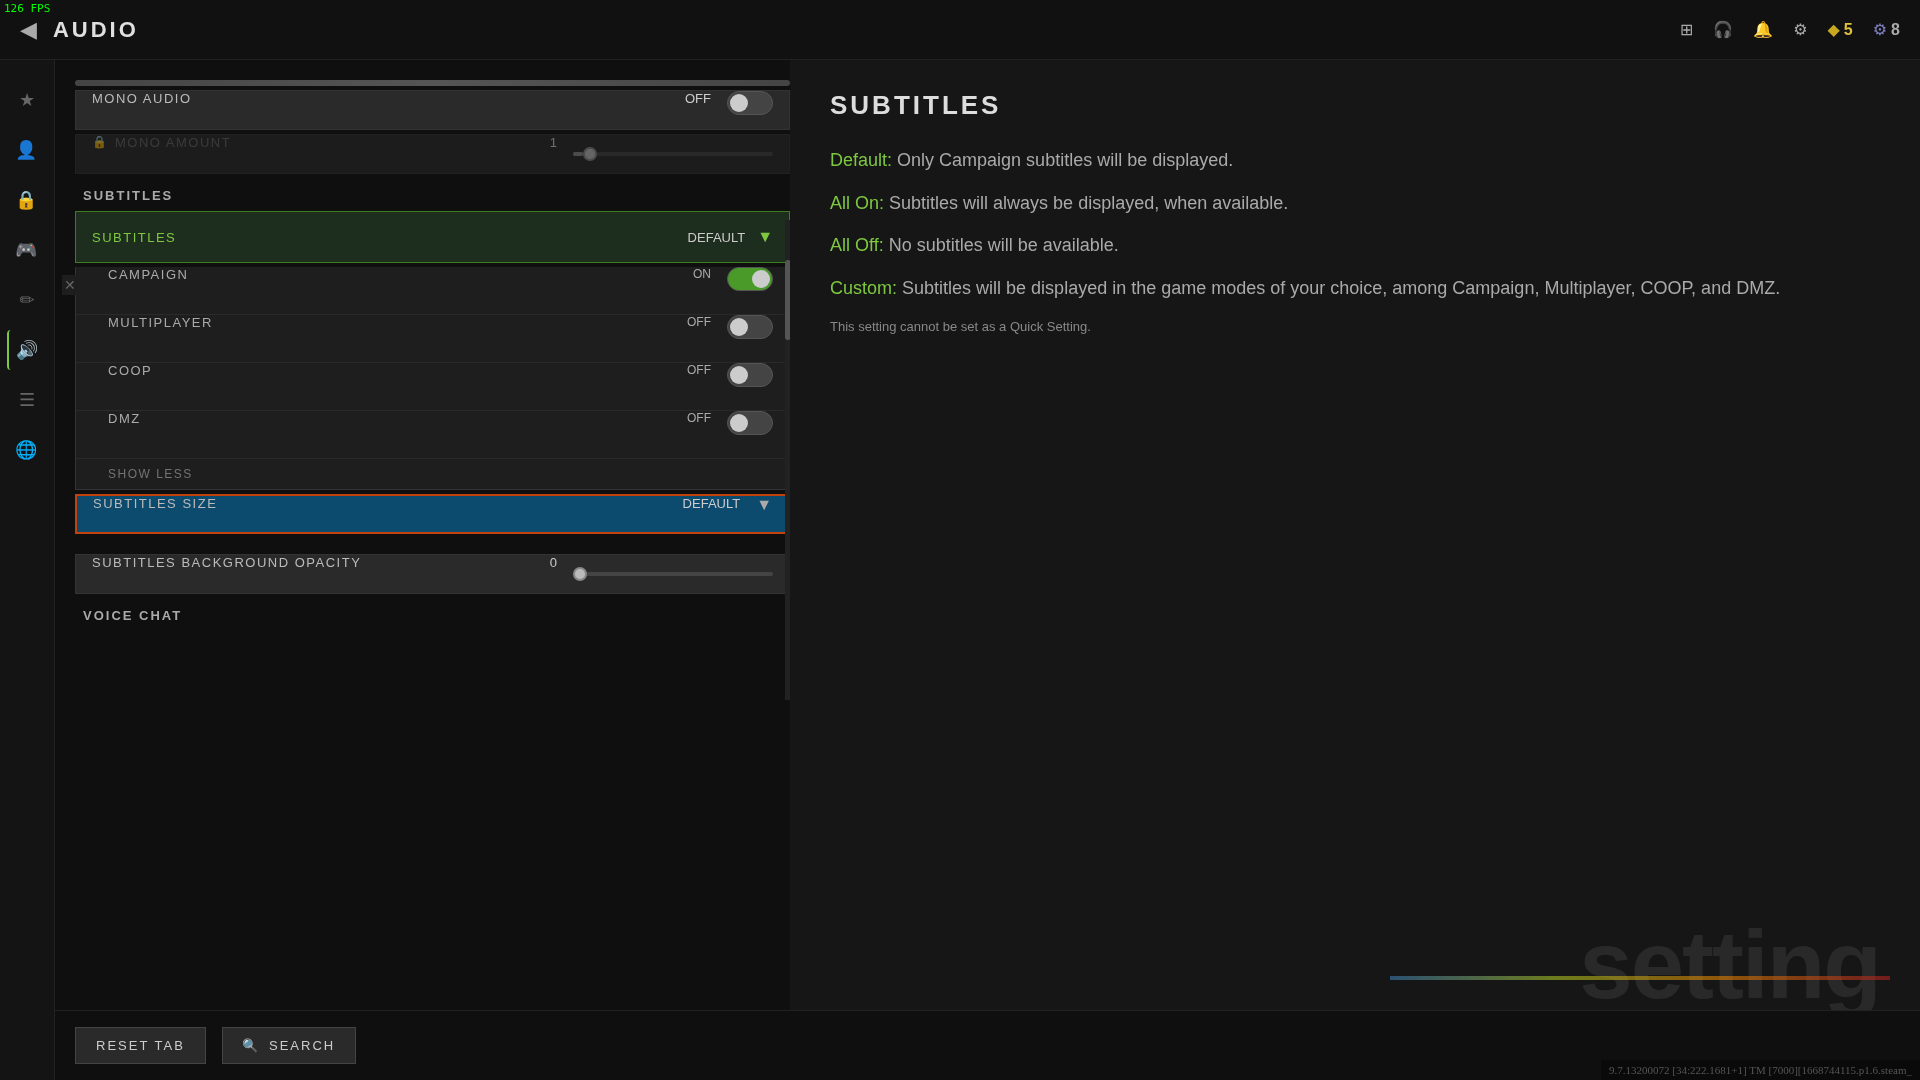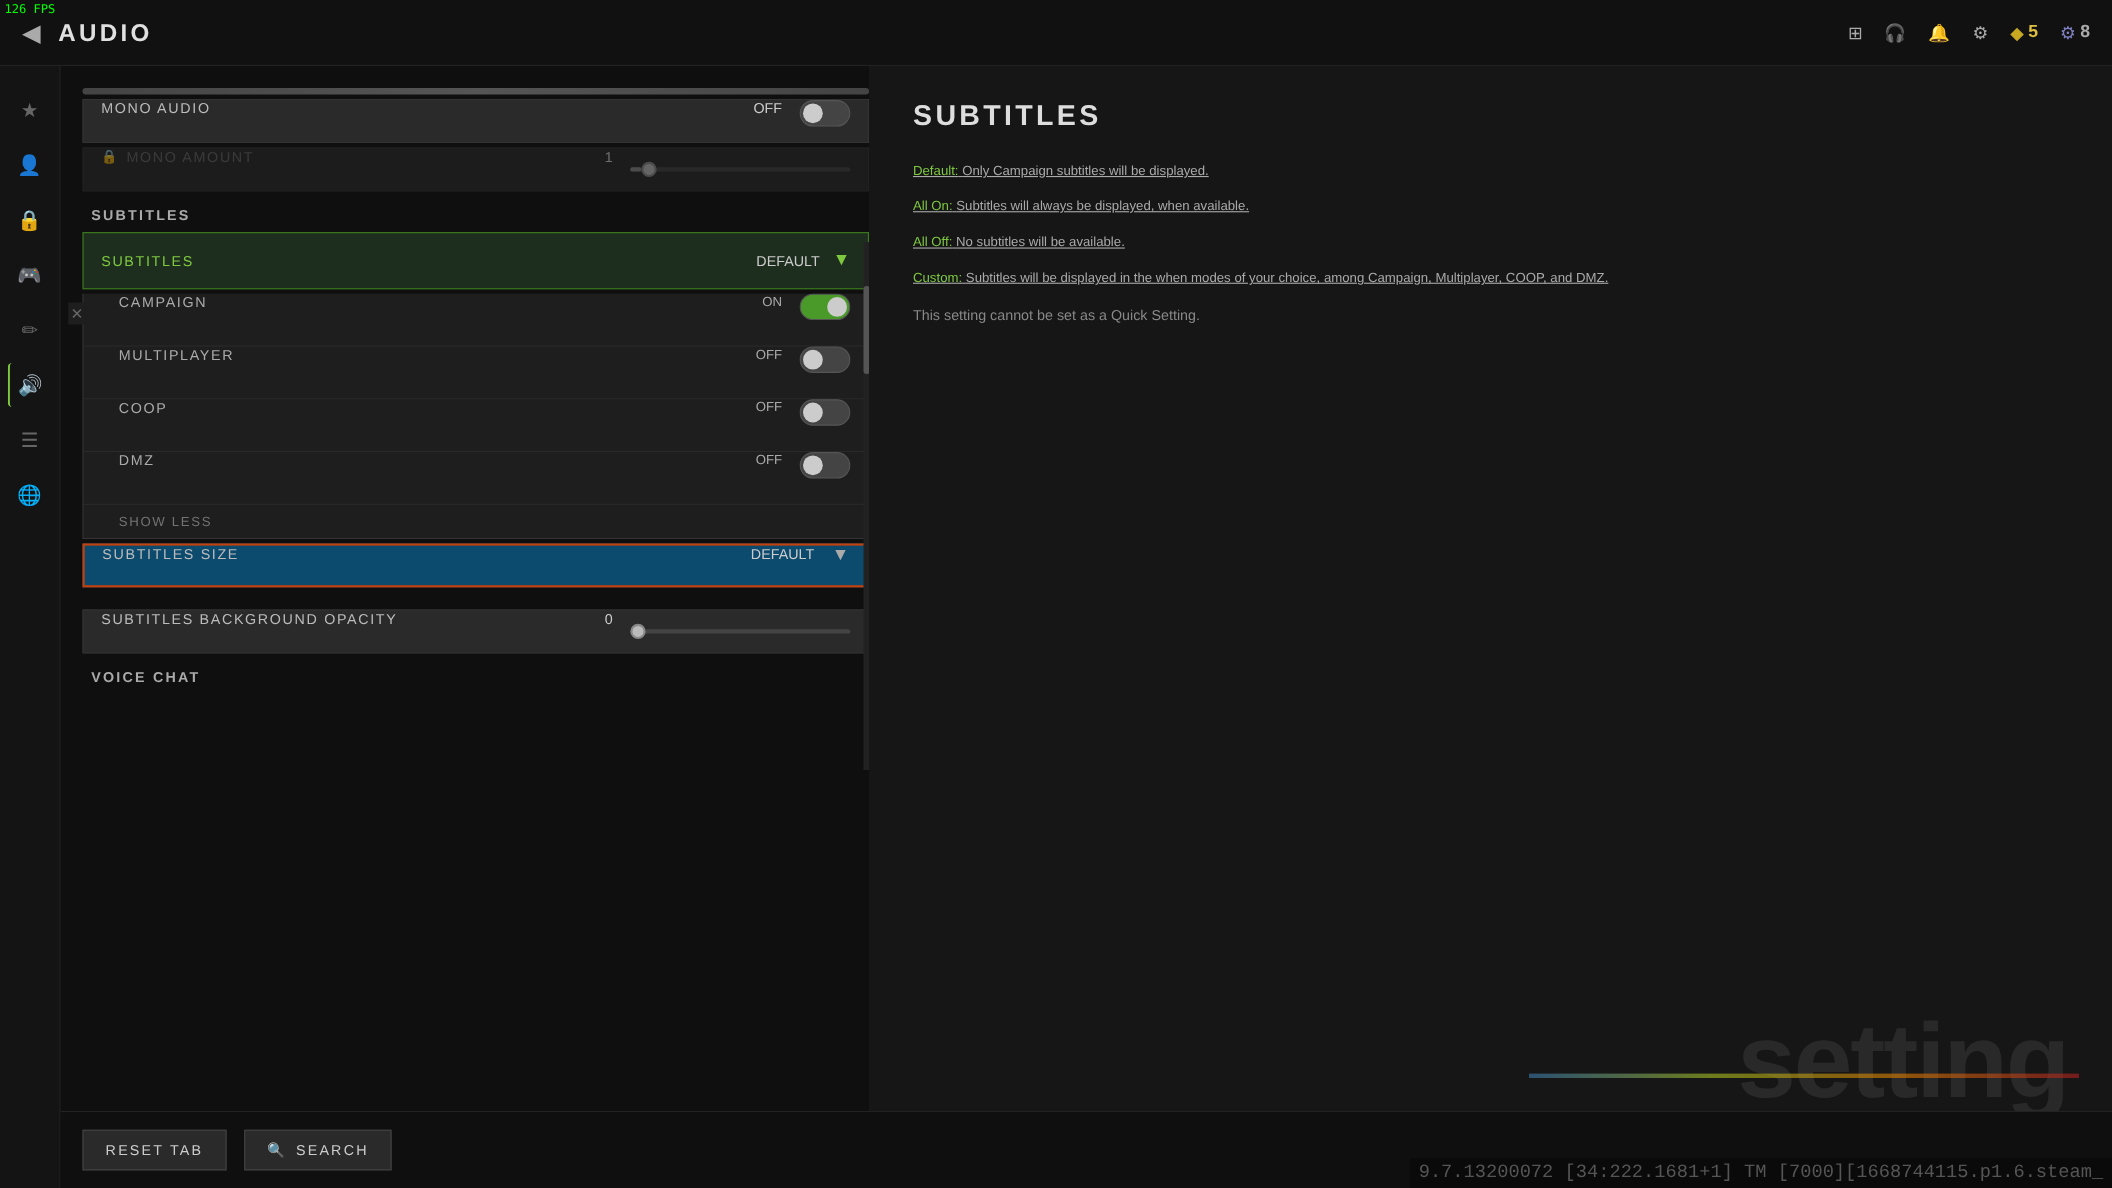--- a/index.html
+++ b/index.html
@@ -349,24 +349,23 @@
     .info-title {
       font-size: 26px;
       font-weight: bold;
       letter-spacing: 3px;
       text-transform: uppercase;
       color: #ddd;
       margin-bottom: 24px;
     }
     .info-description {
       color: #aaa;
-      font-size: 12px;
+      font-size: 18px;
       line-height: 1.7;
       margin-bottom: 12px;
-      text-decoration: underline;
     }
     .info-keyword {
       color: #7ec840;
     }
     .info-note {
       color: #888;
       font-size: 13px;
       margin-top: 16px;
     }
 
@@ -392,22 +391,22 @@
       background: linear-gradient(to right, #3a7ab0, #a8c020, #e08000, #b02020);
       opacity: 0.6;
     }
 
     
     .status-bar {
       position: absolute;
       bottom: 0;
       right: 0;
       color: #555;
-      font-size: 17px;
-      font-family: Liberation Mono, monospace;
+      font-size: 11px;
+      font-family: Liberation Serif, serif;
       padding: 4px 8px;
       background: #0a0a0a;
     }
 
     .scrollbar-track {
       position: absolute;
       right: 0;
       top: 155px;
       width: 6px;
       height: 480px;
@@ -567,21 +566,21 @@
       <span> Subtitles will always be displayed, when available.</span>
     </div>
 
     <div class="info-description">
       <span class="info-keyword">All Off:</span>
       <span> No subtitles will be available.</span>
     </div>
 
     <div class="info-description">
       <span class="info-keyword">Custom:</span>
-      <span> Subtitles will be displayed in the when modes of your choice, among Campaign, Multiplayer, COOP, and DMZ.</span>
+      <span> Subtitles will be displayed in the game modes of your choice, among Campaign, Multiplayer, COOP, and DMZ.</span>
     </div>
 
     <div class="info-note">This setting cannot be set as a Quick Setting.</div>
 
     <div class="watermark">setting</div>
     <div class="watermark-underline"></div>
   </div>
 
 </div>
 

